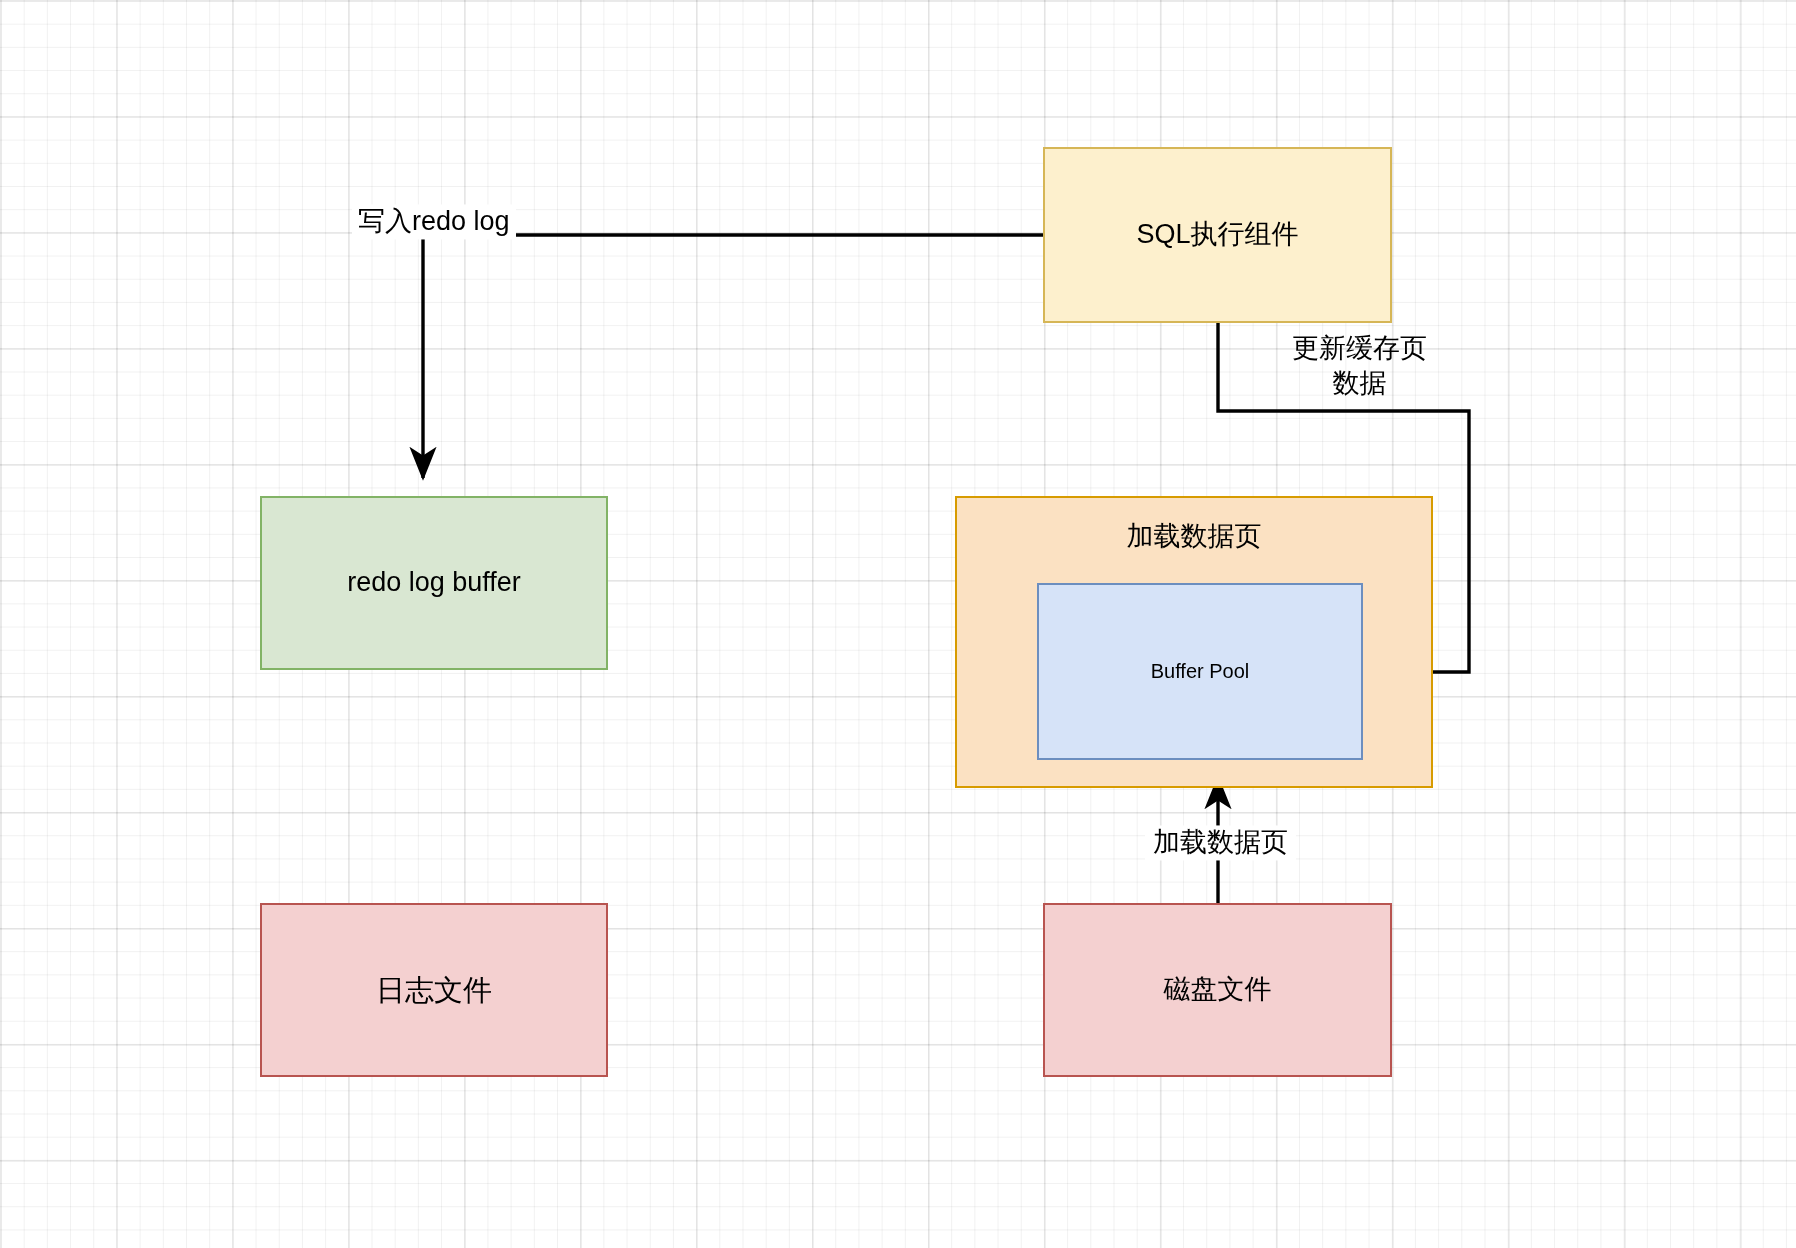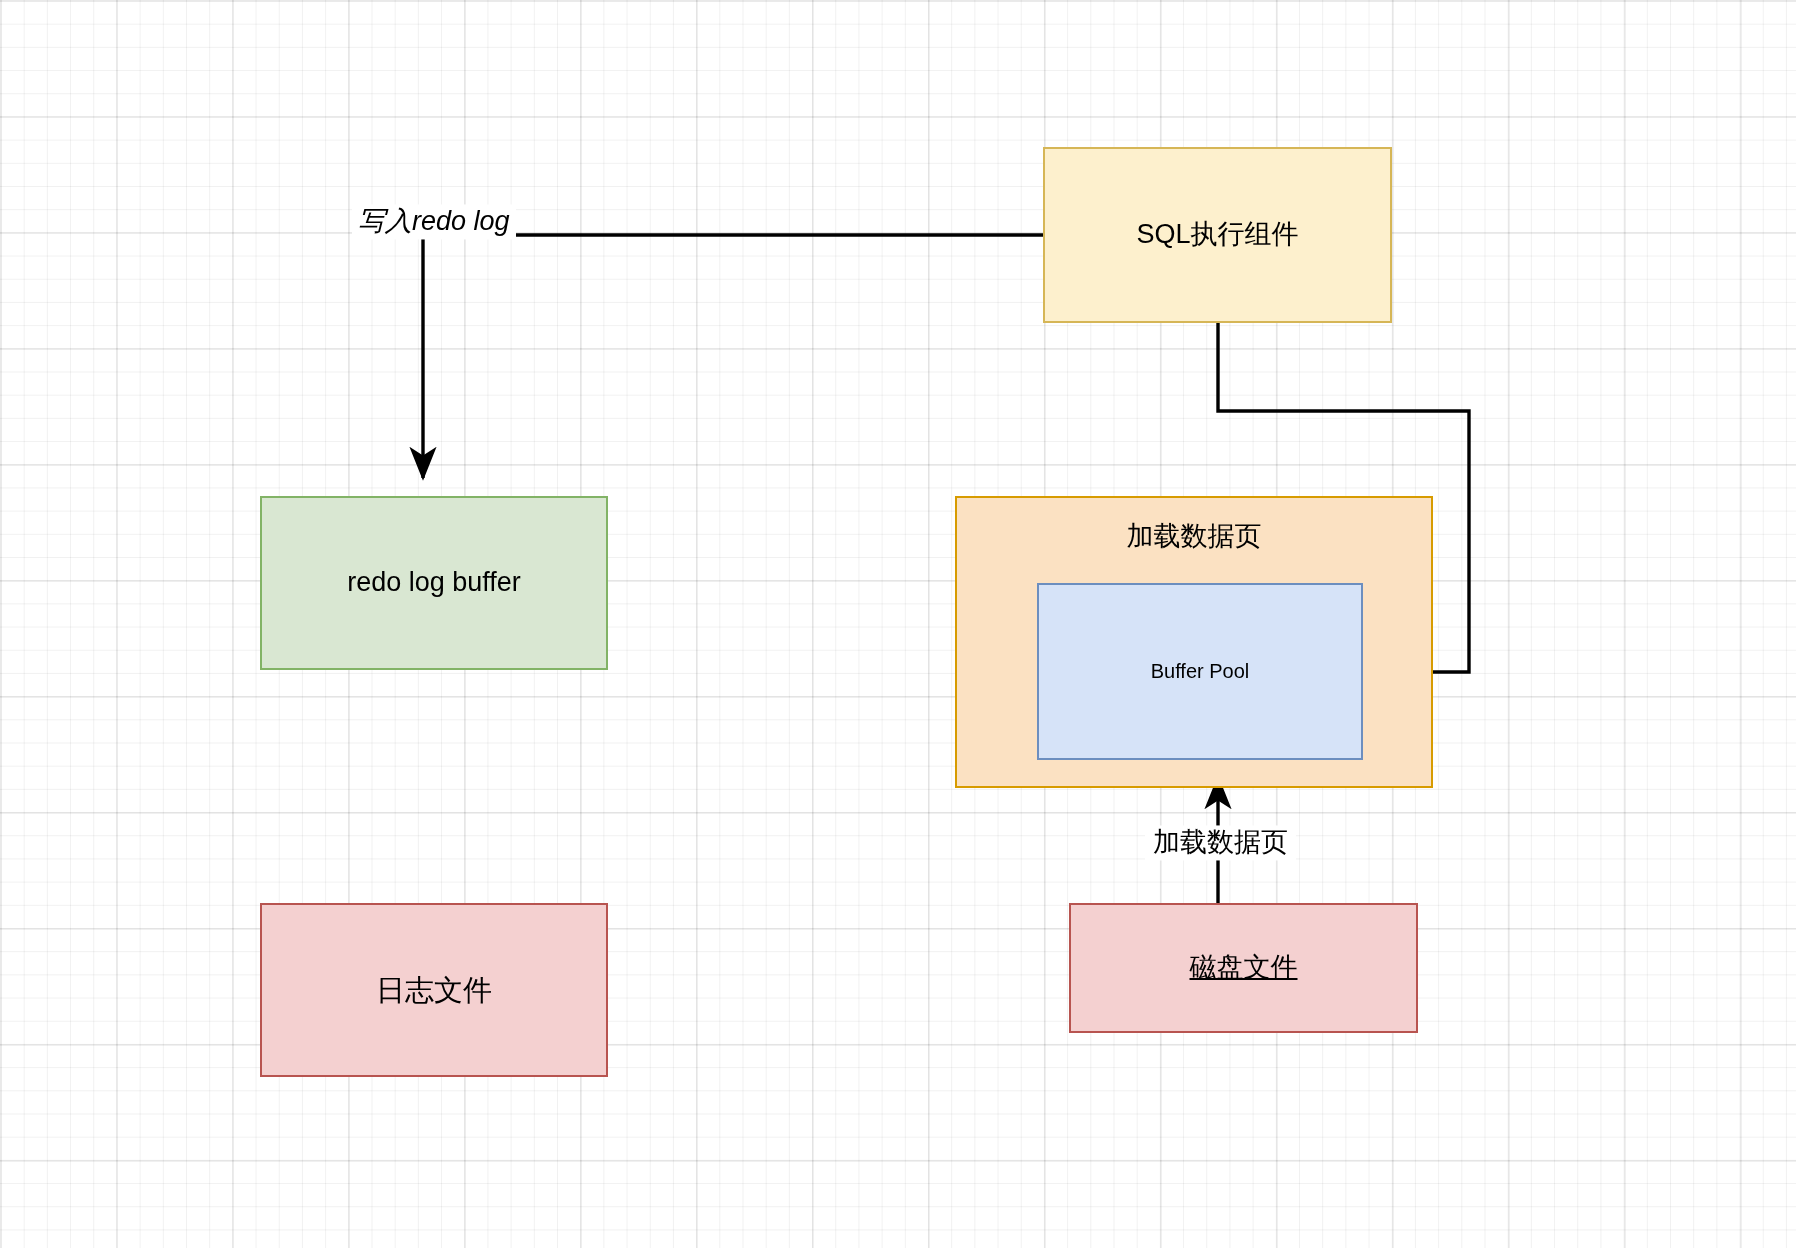--- a/index.html
+++ b/index.html
@@ -96,22 +96,24 @@
   </div>
 
   <div class="node" style="left:1037px; top:583px; width:326px; height:177px; background:#d6e3f8; border:2.5px solid #6c8ebf; font-size:20px;">
     <span class="node-label">Buffer Pool</span>
   </div>
 
   <div class="node" style="left:260px; top:903px; width:348px; height:174px; background:#f4d0d0; border:2.5px solid #b85450; font-size:29px;">
     <span class="node-label">日志文件</span>
   </div>
 
-  <div class="node" style="left:1069px; top:903px; width:349px; height:130px; background:#f4d0d0; border:2.5px solid #b85450; font-size:27px;text-decoration:underline;">
+  <div class="node" style="left:1043px; top:903px; width:349px; height:174px; background:#f4d0d0; border:2.5px solid #b85450; font-size:27px;">
     <span class="node-label">磁盘文件</span>
   </div>
 
-  <div class="edge-label" style="left:352px; top:222px; transform:translateY(-50%); font-size:27px; background:#ffffff; padding:0 6px;font-style:italic;">写入redo log</div>
+  <div class="edge-label" style="left:352px; top:222px; transform:translateY(-50%); font-size:27px; background:#ffffff; padding:0 6px;">写入redo log</div>
 
+  <div class="edge-label" style="left:1292px; top:366px; transform:translateY(-50%); font-size:27px; text-align:center;">更新缓存页
+数据</div>
 
   <div class="edge-label" style="left:1145px; top:843px; transform:translateY(-50%); font-size:27px; background:#ffffff; padding:0 8px;">加载数据页</div>
 
 </div>
 
 </body></html>

